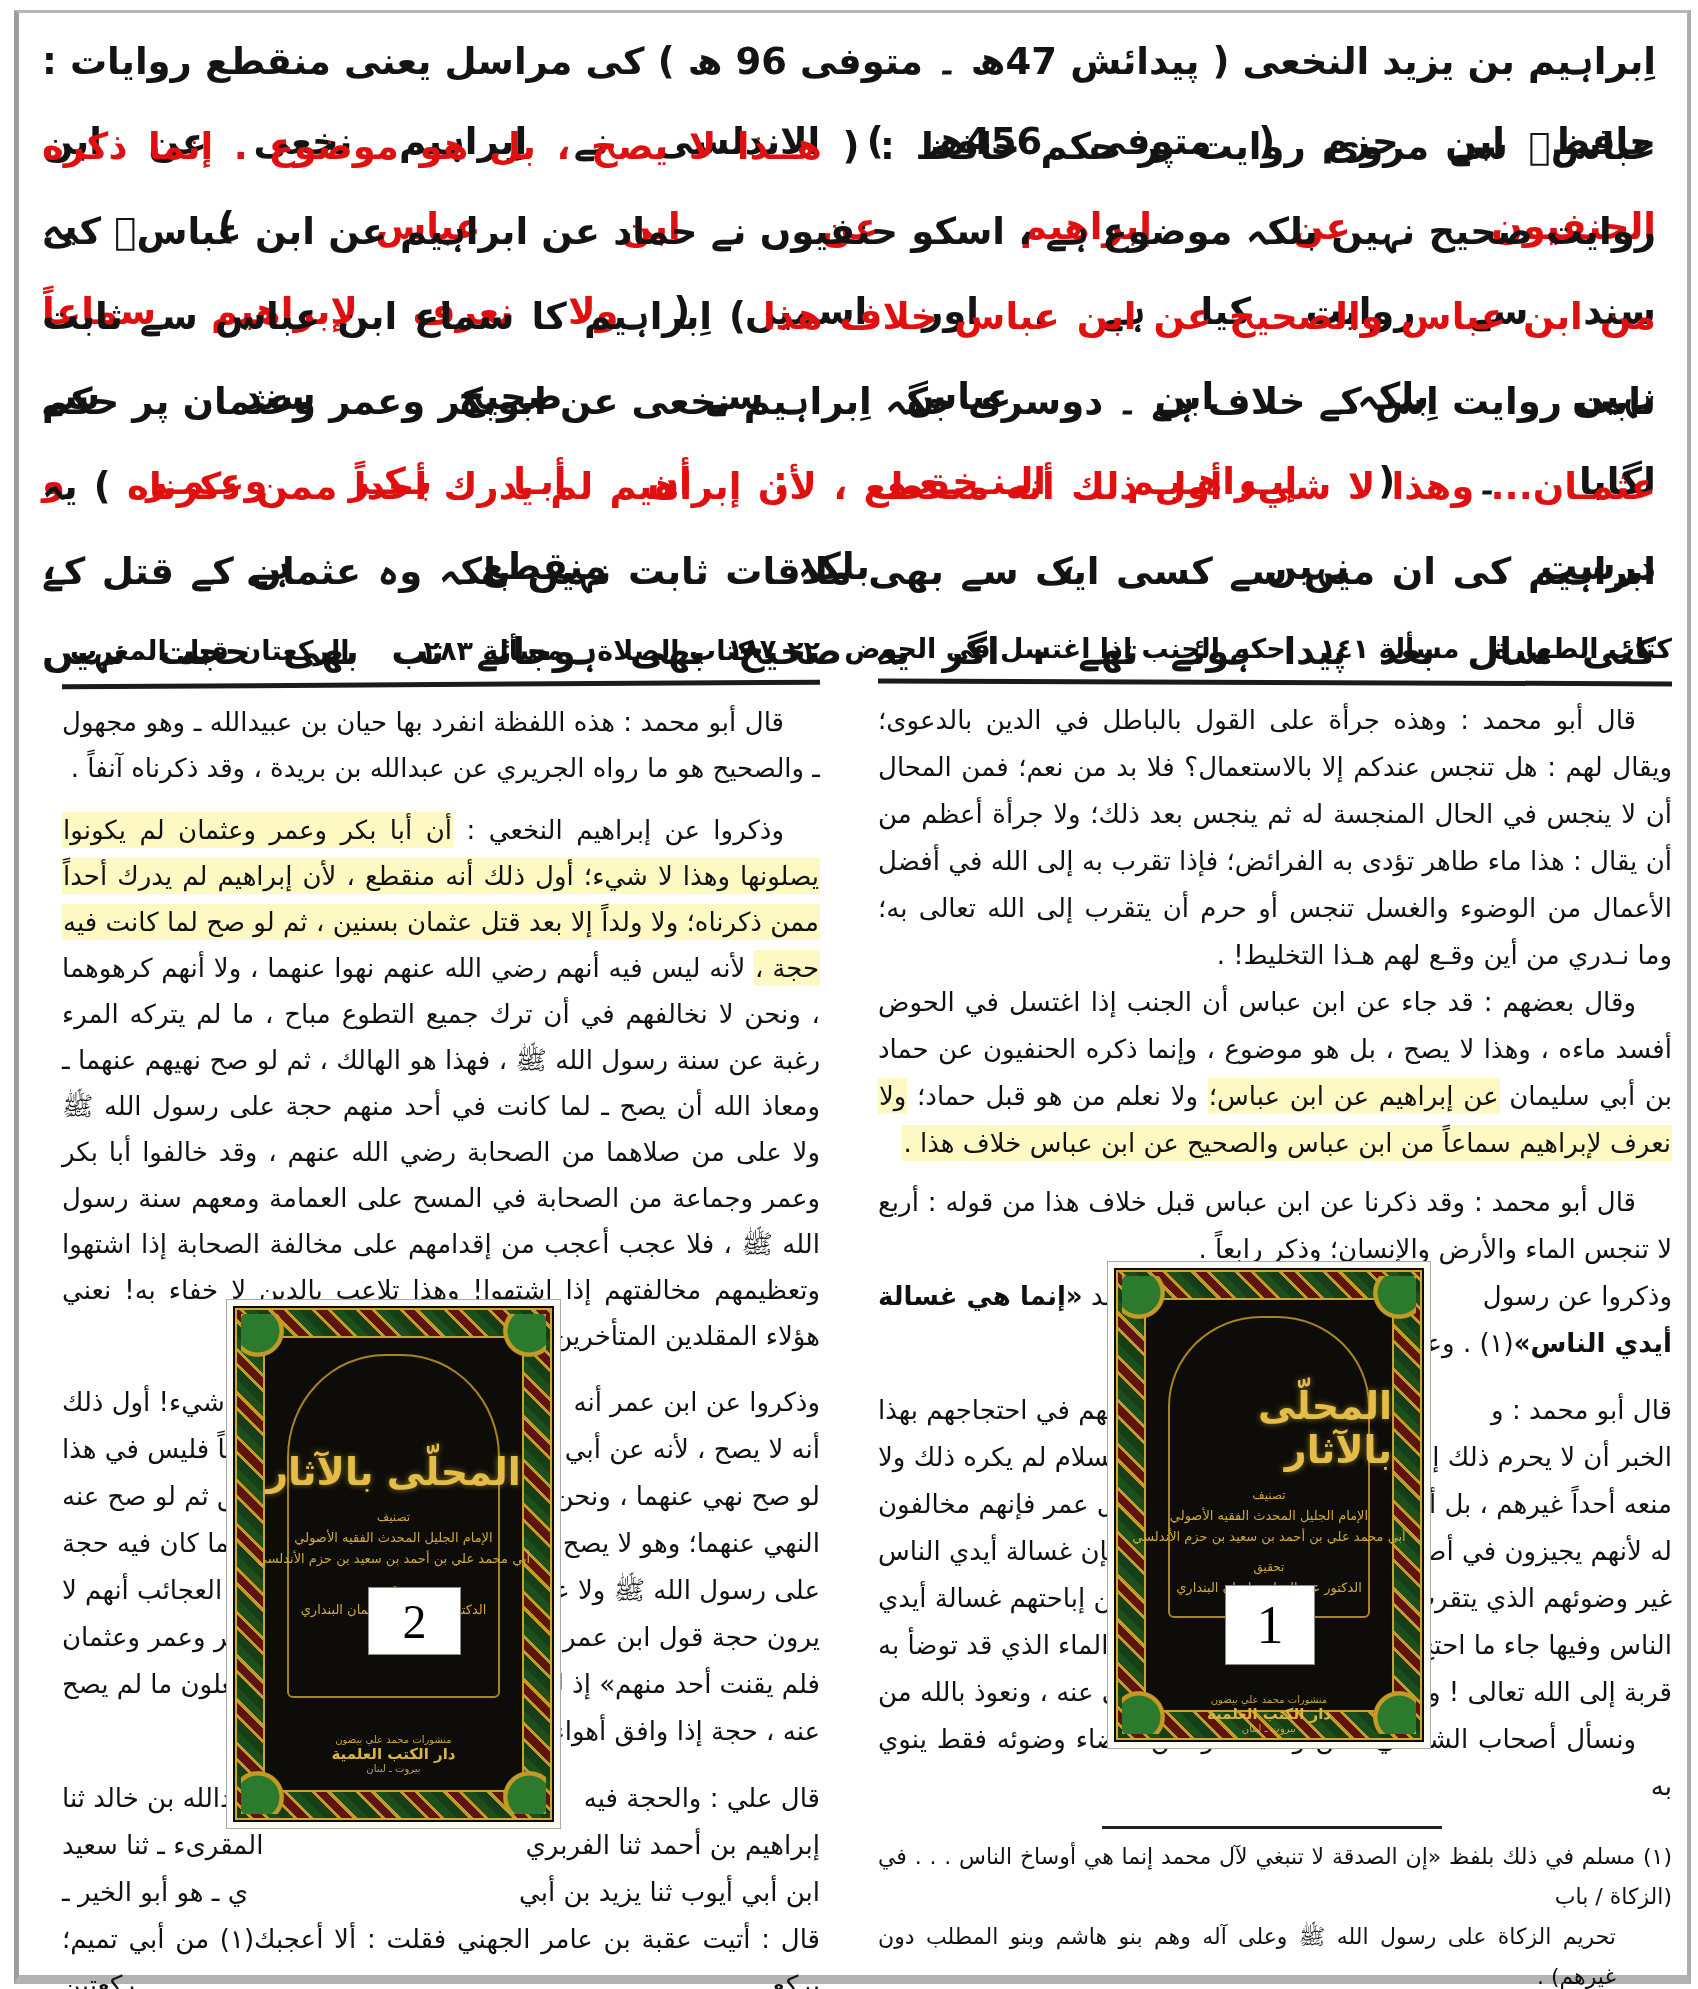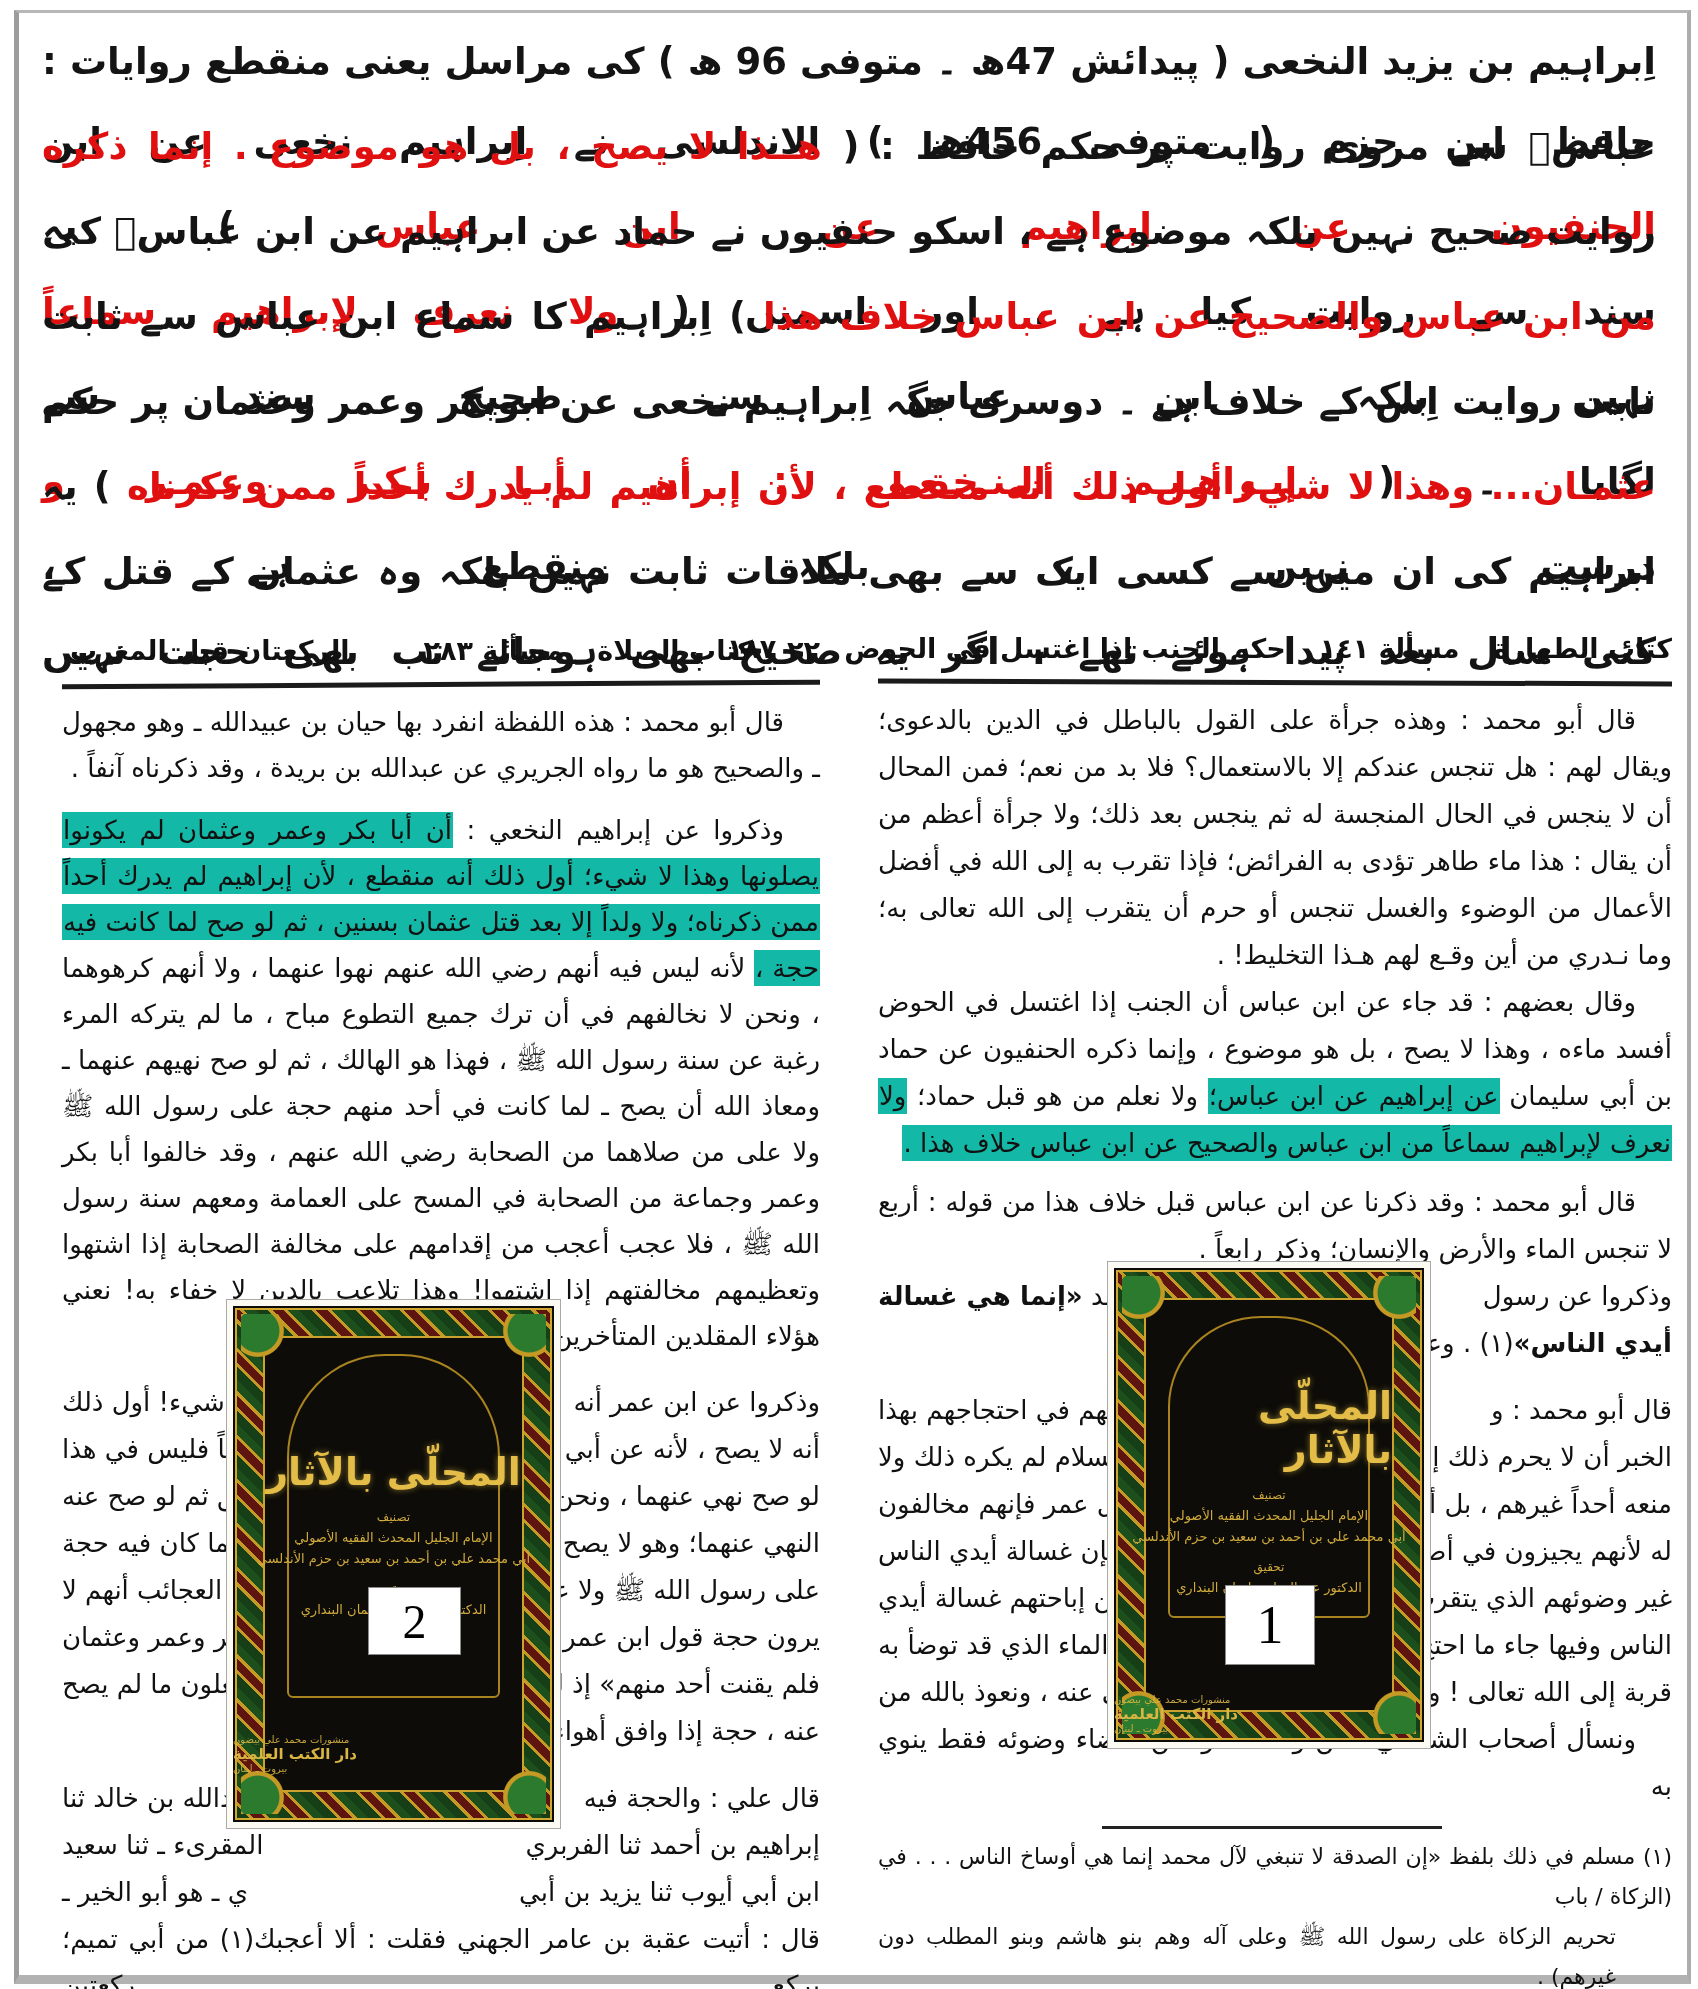--- a/index.html
+++ b/index.html
@@ -26,21 +26,21 @@
   .rule-left{transform:rotate(-0.35deg);}
   .rule-right{transform:rotate(0.2deg);}
   .para{text-align:justify;text-justify:inter-word;margin:0;}
   .indent{text-indent:36px;}
   .mt1{margin-top:12px;} .mt2{margin-top:16px;} .mt3{margin-top:20px;}
   .full-line{text-align:justify;text-align-last:justify;}
   
   .wl{display:flex;direction:rtl;justify-content:space-between;white-space:nowrap;overflow:visible;}
   .col-right .wl{height:47px;line-height:47px;}
   .col-left  .wl{height:47px;line-height:47px;}
-  .hl{background:#14b8a6;padding:3px 1px;box-decoration-break:clone;-webkit-box-decoration-break:clone;}
+  .hl{background:#fef9c3;padding:3px 1px;box-decoration-break:clone;-webkit-box-decoration-break:clone;}
   .red{color:#e01010;}
   .b{font-weight:bold;}
   
   .fn-sep{height:3px;background:#222;}
   .fn-sep-right{width:340px;margin-right:230px;margin-top:16px;}
   .fn{font-size:22px;line-height:40px;text-align:justify;margin-top:8px;}
   .fn .l2{padding-right:56px;}
   
   .cover{position:absolute;z-index:6;background:#0c0b07;border:6px solid #fbfbf4;
       box-shadow:0 0 0 1px #a9a9a9;}
@@ -55,21 +55,21 @@
   .cv-title{position:relative;color:#e3bd47;font-weight:bold;font-size:38px;
       margin-top:84px;text-shadow:0 0 6px rgba(227,189,71,.55);}
   .cover-b .cv-title{margin-top:112px;}
   .cv-small{position:relative;color:#cfa93c;font-size:12px;margin-top:16px;}
   .cv-line{position:relative;color:#cfa93c;font-size:13px;margin-top:6px;white-space:nowrap;}
   .cv-num{position:absolute;background:#ffffff;border:1px solid #8a8a8a;color:#000;
       display:flex;align-items:center;justify-content:center;
       font-family:"Liberation Serif",serif;font-size:54px;z-index:3;}
   .cover-a .cv-num{left:111px;top:317px;width:88px;height:78px;}
   .cover-b .cv-num{left:135px;top:281px;width:91px;height:66px;font-size:48px;}
-  .cv-pub{position:absolute;left:0;right:0;text-align:left;color:#d9b544;z-index:2;}
+  .cv-pub{position:absolute;left:0;right:0;text-align:center;color:#d9b544;z-index:2;}
   .cover-a .cv-pub{bottom:8px;}
   .cover-b .cv-pub{bottom:48px;}
   .cv-pub .p1,.cv-pub .p3{font-size:10px;opacity:.9;}
   .cv-pub .p2{font-size:15px;font-weight:bold;}
   .corner{position:absolute;width:56px;height:56px;z-index:1;
       background:radial-gradient(circle at 30% 30%,#2b7a2d 0 38%,#c49a25 40% 46%,transparent 48%);}
   .c-tl{left:4px;top:4px;} .c-tr{right:4px;top:4px;transform:scaleX(-1);}
   .c-bl{left:4px;bottom:4px;transform:scaleY(-1);} .c-br{right:4px;bottom:4px;transform:scale(-1);}
 </style>
 </head>

